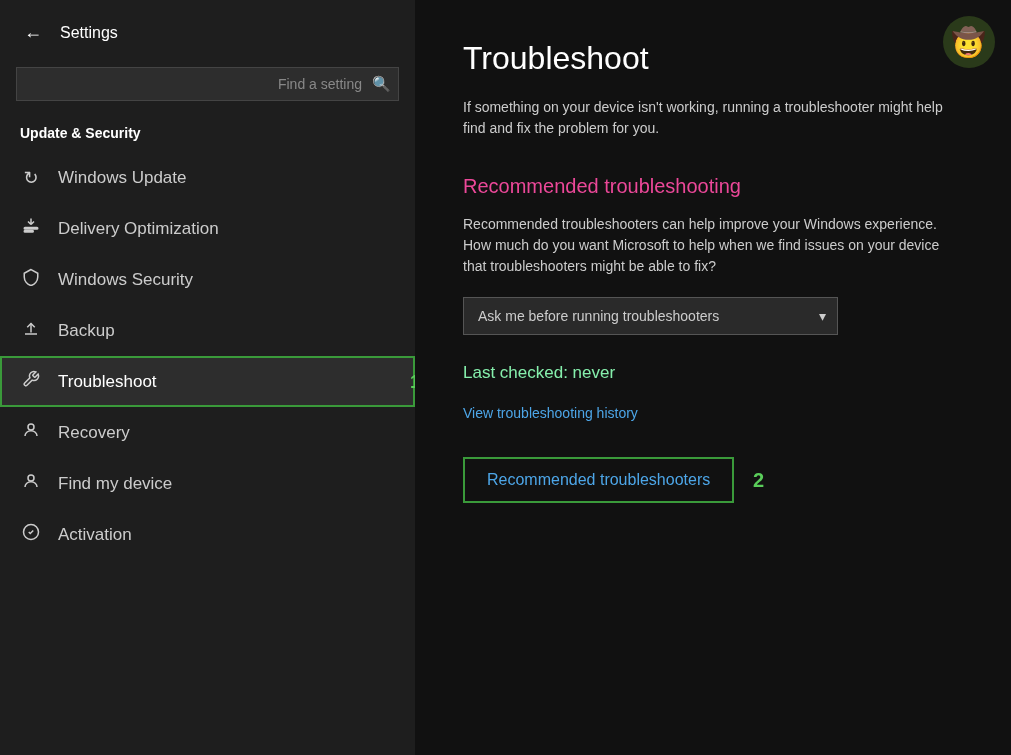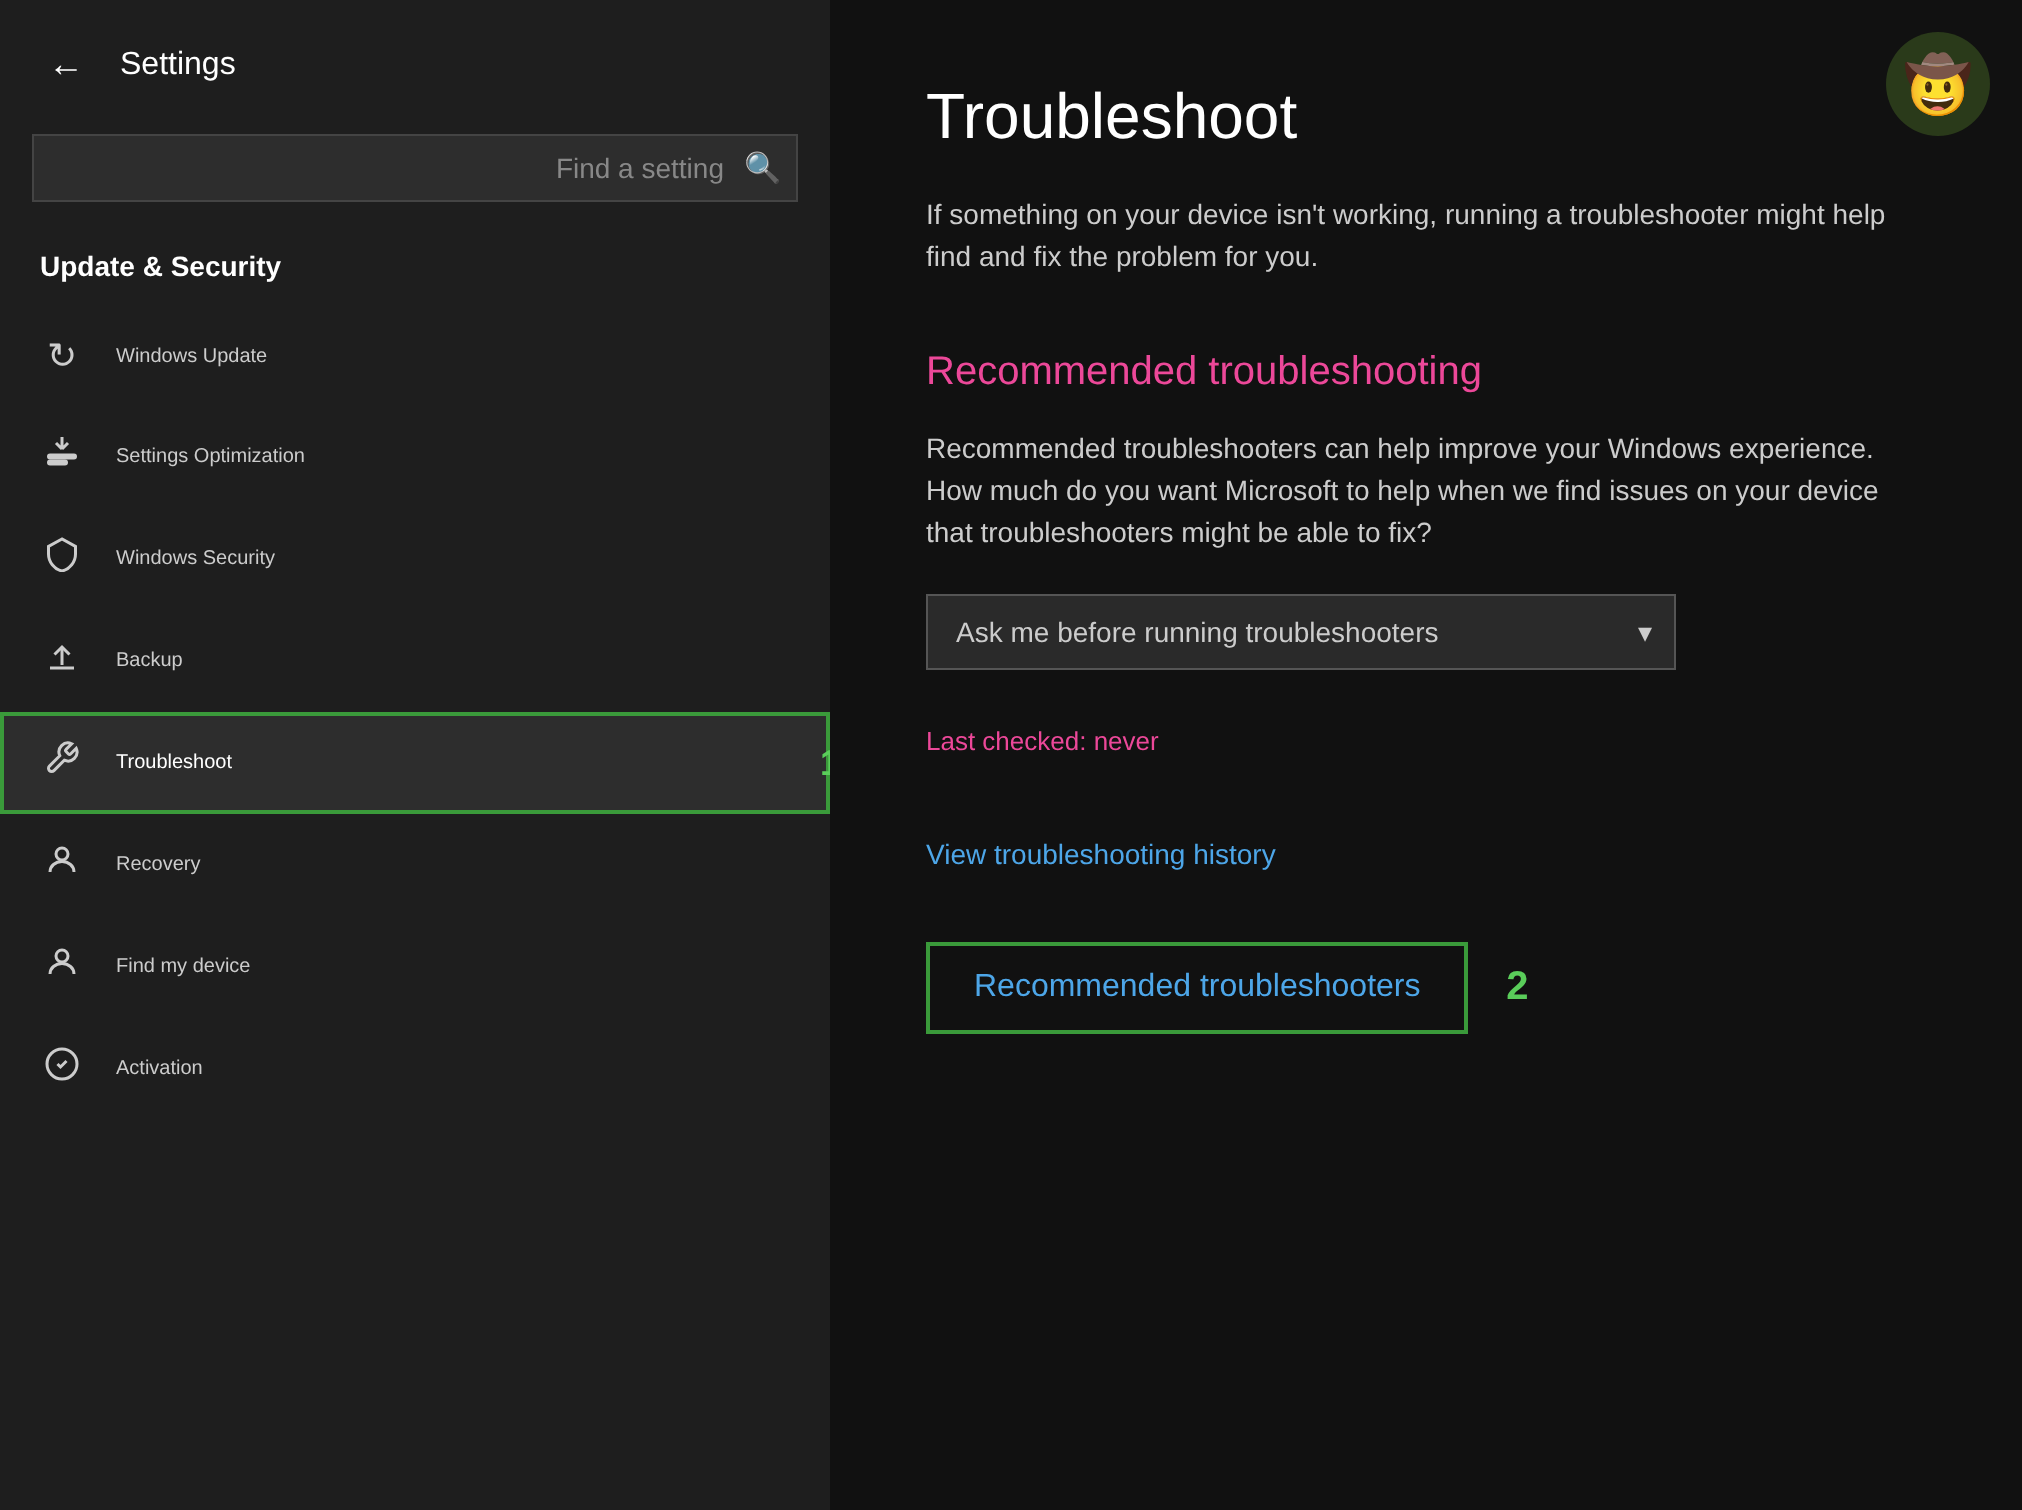--- a/index.html
+++ b/index.html
@@ -109,21 +109,21 @@
     }
 
     .nav-icon {
       font-size: 18px;
       color: #cccccc;
       min-width: 22px;
       text-align: center;
     }
 
     .nav-label {
-      font-size: 10px;
+      font-size: 17px;
     }
 
     
     .badge {
       position: absolute;
       right: -5px;
       top: 50%;
       transform: translateY(-50%);
       color: #5acd5a;
       font-size: 18px;
@@ -214,23 +214,23 @@
       font-size: 14px;
     }
 
     .no-troubleshooters {
       color: #cccccc;
       font-size: 15px;
       margin-bottom: 6px;
     }
 
     .last-checked {
-      color: #ec4899;
-      font-size: 13px;
-      margin-bottom: 41px;
+      color: #86efac;
+      font-size: 17px;
+      margin-bottom: 22px;
     }
 
     .link-btn {
       background: none;
       border: none;
       color: #4da6e8;
       font-size: 14px;
       cursor: pointer;
       padding: 0;
       text-decoration: none;
@@ -295,21 +295,21 @@
   </button>
 
   <button class="nav-item">
     <span class="nav-icon">
       <svg width="18" height="18" viewBox="0 0 24 24" fill="none" stroke="#ccc" stroke-width="2">
         <path d="M12 2v8M12 10l-4-4M12 10l4-4"></path>
         <rect x="3" y="14" width="18" height="2" rx="1"></rect>
         <rect x="3" y="18" width="12" height="2" rx="1"></rect>
       </svg>
     </span>
-    <span class="nav-label">Settings Optimization</span>
+    <span class="nav-label">Delivery Optimization</span>
   </button>
 
   <button class="nav-item">
     <span class="nav-icon">
       <svg width="18" height="18" viewBox="0 0 24 24" fill="none" stroke="#ccc" stroke-width="2">
         <path d="M12 2L3 7v5c0 5.25 3.75 10.15 9 11.35C17.25 22.15 21 17.25 21 12V7L12 2z"></path>
       </svg>
     </span>
     <span class="nav-label">Windows Security</span>
   </button>

